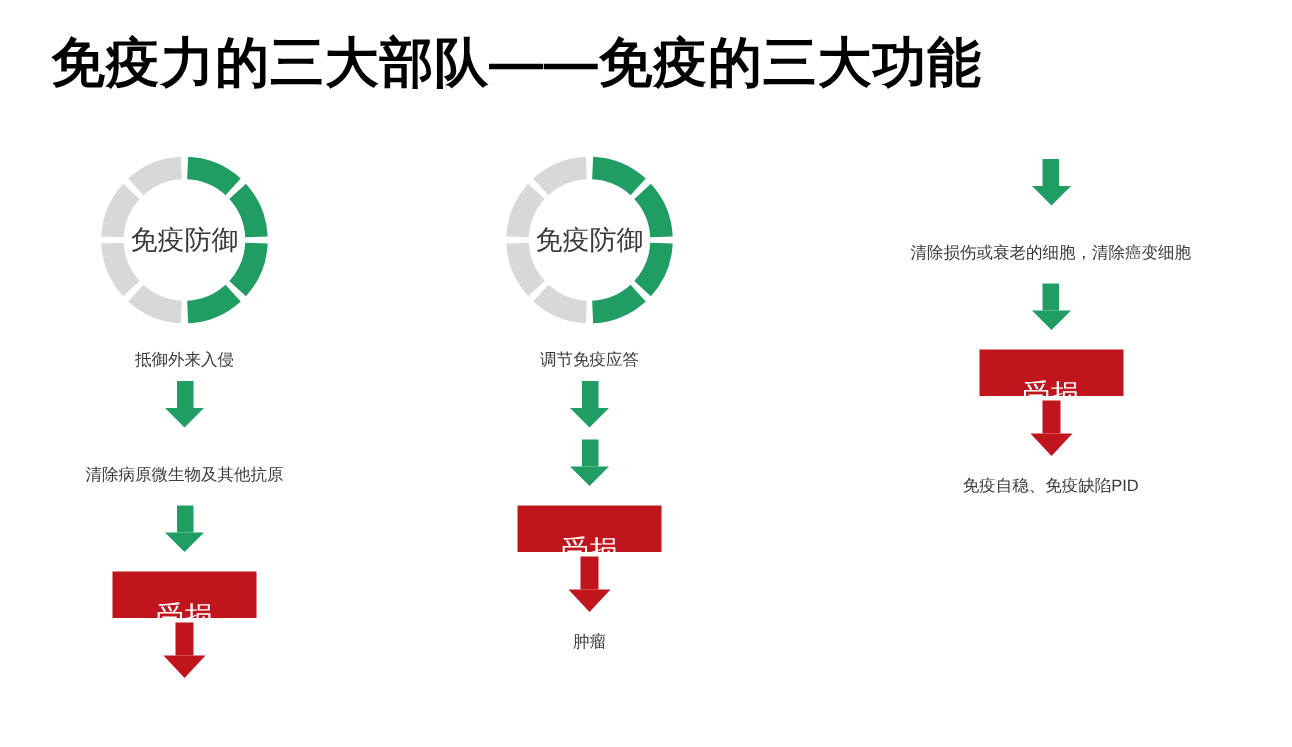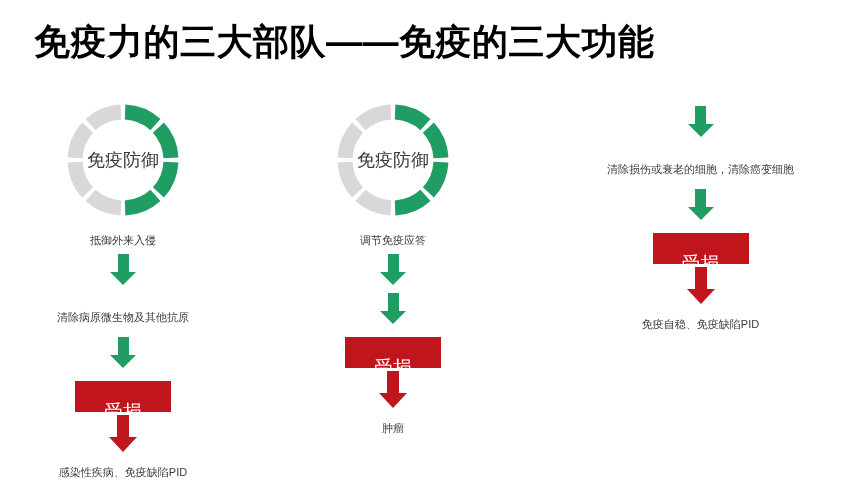--- a/index.html
+++ b/index.html
@@ -132,21 +132,20 @@
       <div class="detail-text">清除病原微生物及其他抗原</div>
       <div class="arrow green second">
         <div class="stem"></div>
         <div class="head"></div>
       </div>
       <div class="damage-box">受损</div>
       <div class="arrow red">
         <div class="stem"></div>
         <div class="head"></div>
       </div>
-      <div class="outcome-text">感染性疾病、免疫缺陷PID</div>
     </div>
 
     <div class="col c1">
       <div class="ring">
         <svg viewBox="0 0 112 112">
             <path d="M 58.09 8.05 A 48 48 0 0 1 88.43 20.61" fill="none" stroke="#1F9D63" stroke-width="15"></path>
             <path d="M 91.39 23.57 A 48 48 0 0 1 103.95 53.91" fill="none" stroke="#1F9D63" stroke-width="15"></path>
             <path d="M 103.95 58.09 A 48 48 0 0 1 91.39 88.43" fill="none" stroke="#1F9D63" stroke-width="15"></path>
             <path d="M 88.43 91.39 A 48 48 0 0 1 58.09 103.95" fill="none" stroke="#1F9D63" stroke-width="15"></path>
             <path d="M 53.91 103.95 A 48 48 0 0 1 23.57 91.39" fill="none" stroke="#D8D8D8" stroke-width="15"></path>

